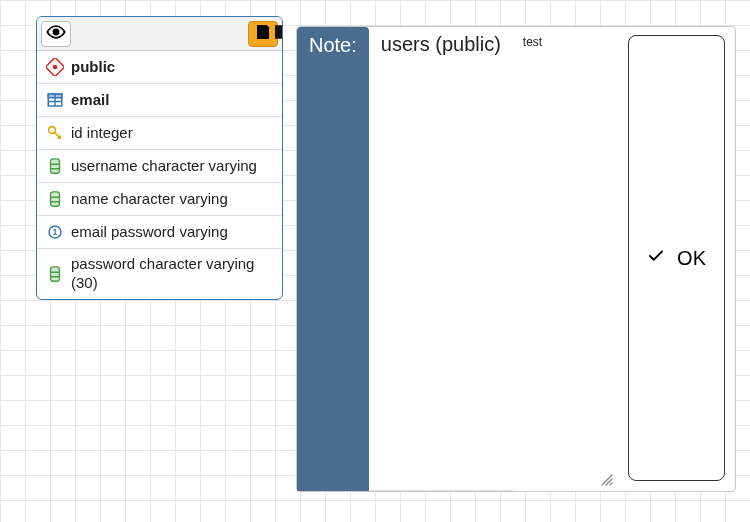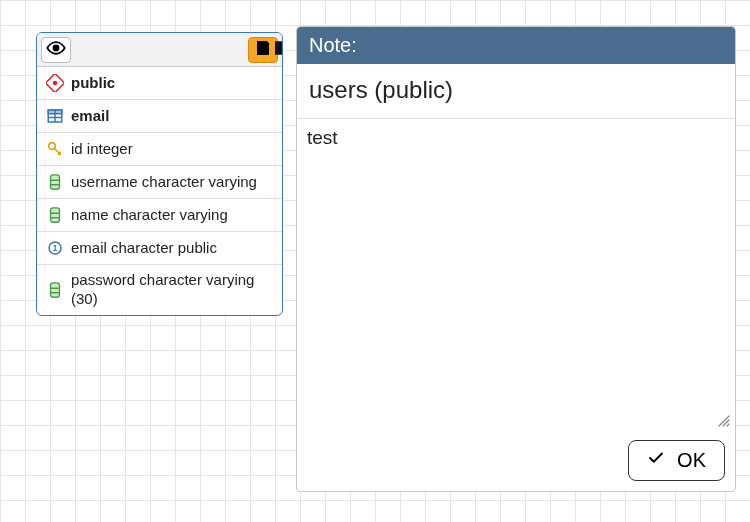--- a/index.html
+++ b/index.html
@@ -15,21 +15,21 @@
   .grid-bg {
     position: absolute; inset:0;
     background-image:
       linear-gradient(to right, #e5e5e5 1px, transparent 1px),
       linear-gradient(to bottom, #e5e5e5 1px, transparent 1px);
     background-size: 25px 25px;
   }
   
   .schema-panel {
     position: absolute;
-    left: 36px; top: 32px;
+    left: 36px; top: 16px;
     width: 247px;
     border: 1.5px solid #3a77b5;
     border-radius: 6px;
     background: #fff;
     overflow: hidden;
   }
   .schema-header {
     height: 34px;
     background: #f2f2f2;
     border-bottom: 1px solid #ccc;
@@ -65,45 +65,45 @@
   .row.col { padding-left: 8px; }
 
   
   .note-panel {
     position: absolute;
     left: 296px; top: 26px;
     width: 440px; height: 466px;
     border: 1px solid #c8c8c8;
     border-radius: 4px;
     background: #fff;
-    display:flex; flex-direction:column;
+    display:flex; 
   }
   .note-header {
     background: #4a6d8f;
     color: #fff;
     font-size: 20px;
     padding: 7px 12px;
     border-top-left-radius:4px; border-top-right-radius:4px;
   }
   .note-subject {
-    font-size: 24px;
+    font-size: 20px;
     color:#222;
-    padding: 12px 12px 14px 12px;
+    padding: 6px 12px 14px 12px;
     border-bottom: 1px solid #ddd;
   }
   .note-body {
     flex:1;
     padding: 8px 10px;
     position:relative;
   }
   .note-textarea {
     width:100%; height:100%;
     border:none; outline:none; resize:none;
     font-family: inherit;
-    font-size: 19px;
+    font-size: 12px;
     color:#222;
     padding:0;
     background:transparent;
   }
   .resize-grip {
     position:absolute;
     right:4px; bottom:4px;
     width:14px; height:14px;
     pointer-events:none;
   }
@@ -209,21 +209,21 @@
     <span class="txt">name character varying</span>
   </div>
 
   <div class="row col">
     <span class="icon">
       <svg width="18" height="18" viewBox="0 0 24 24">
           <circle cx="12" cy="12" r="8" fill="#fff" stroke="#3a77b5" stroke-width="2"></circle>
           <text x="12" y="16" text-anchor="middle" font-size="11" font-weight="700" fill="#3a77b5" font-family="Arial">1</text>
         </svg>
     </span>
-    <span class="txt">email character public</span>
+    <span class="txt">email password varying</span>
   </div>
 
   <div class="row col">
     <span class="icon">
       <svg width="14" height="18" viewBox="0 0 14 20">
           <rect x="2" y="2" width="10" height="16" rx="3" fill="#cfeacc" stroke="#4a9b46" stroke-width="1.5"></rect>
           <line x1="2" y1="8" x2="12" y2="8" stroke="#4a9b46" stroke-width="1.5"></line>
           <line x1="2" y1="13" x2="12" y2="13" stroke="#4a9b46" stroke-width="1.5"></line>
         </svg>
     </span>

